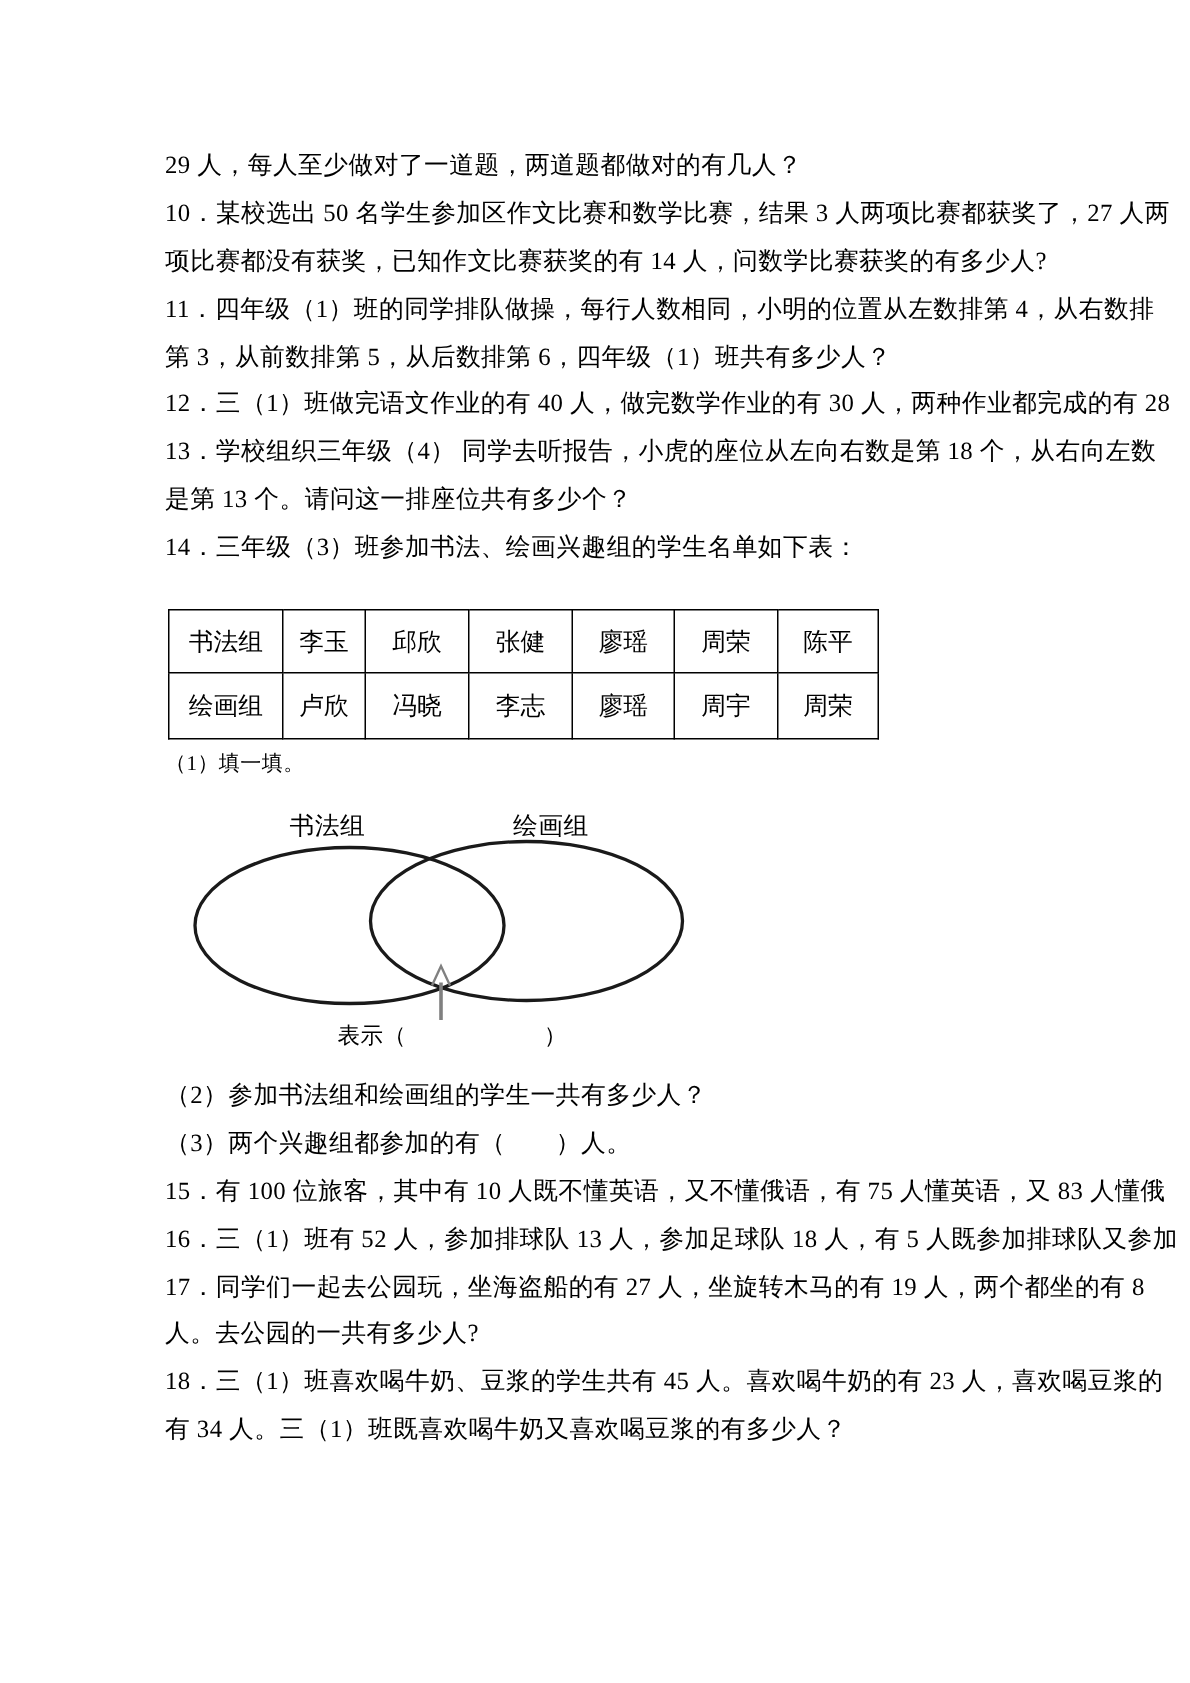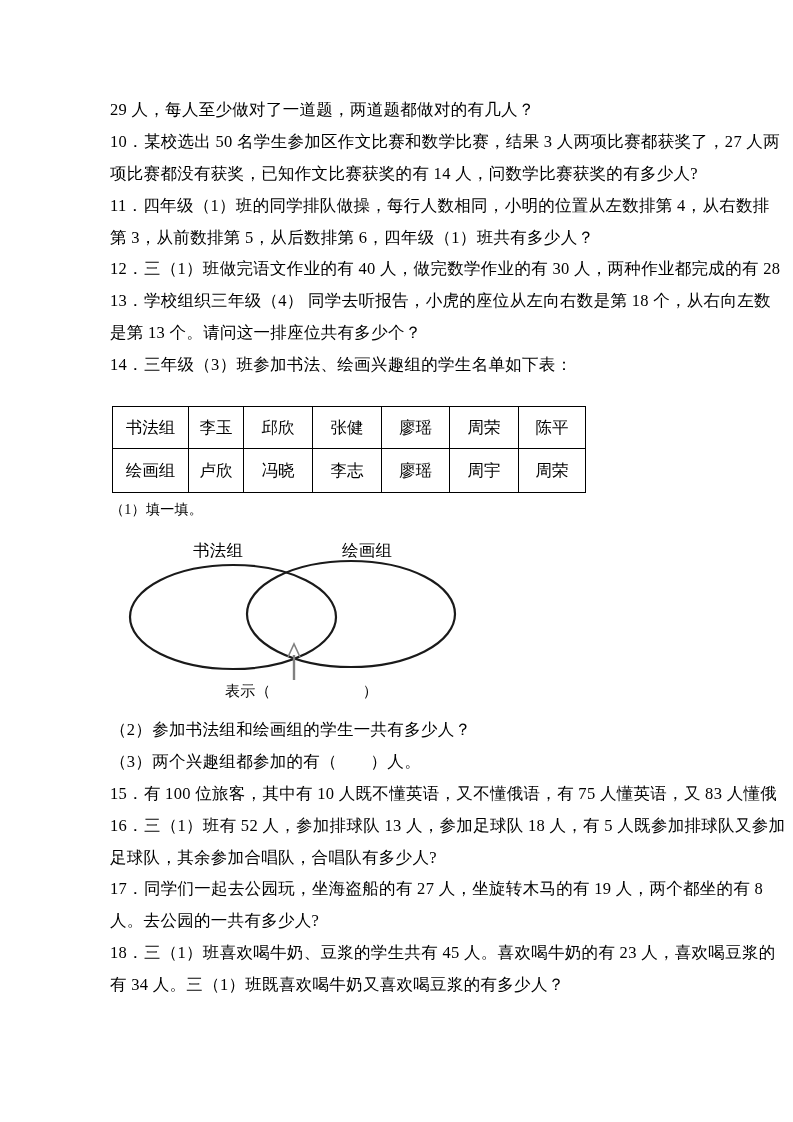--- a/index.html
+++ b/index.html
@@ -147,20 +147,19 @@
     </g>
   </svg>
 
   <div id="venn-caption">表示（　　　　　　）</div>
 
   <div class="tblock" id="block-bottom">
     <div class="tline">（2）参加书法组和绘画组的学生一共有多少人？</div>
     <div class="tline">（3）两个兴趣组都参加的有（　　）人。</div>
     <div class="tline">15．有 100 位旅客，其中有 10 人既不懂英语，又不懂俄语，有 75 人懂英语，又 83 人懂俄</div>
     <div class="tline">16．三（1）班有 52 人，参加排球队 13 人，参加足球队 18 人，有 5 人既参加排球队又参加</div>
-    <div class="tline">足球队，其余参加合唱队，合唱队有多少人?</div>
     <div class="tline">17．同学们一起去公园玩，坐海盗船的有 27 人，坐旋转木马的有 19 人，两个都坐的有 8</div>
     <div class="tline">人。去公园的一共有多少人?</div>
     <div class="tline">18．三（1）班喜欢喝牛奶、豆浆的学生共有 45 人。喜欢喝牛奶的有 23 人，喜欢喝豆浆的</div>
     <div class="tline">有 34 人。三（1）班既喜欢喝牛奶又喜欢喝豆浆的有多少人？</div>
   </div>
 
 </div>
 
 </body></html>

